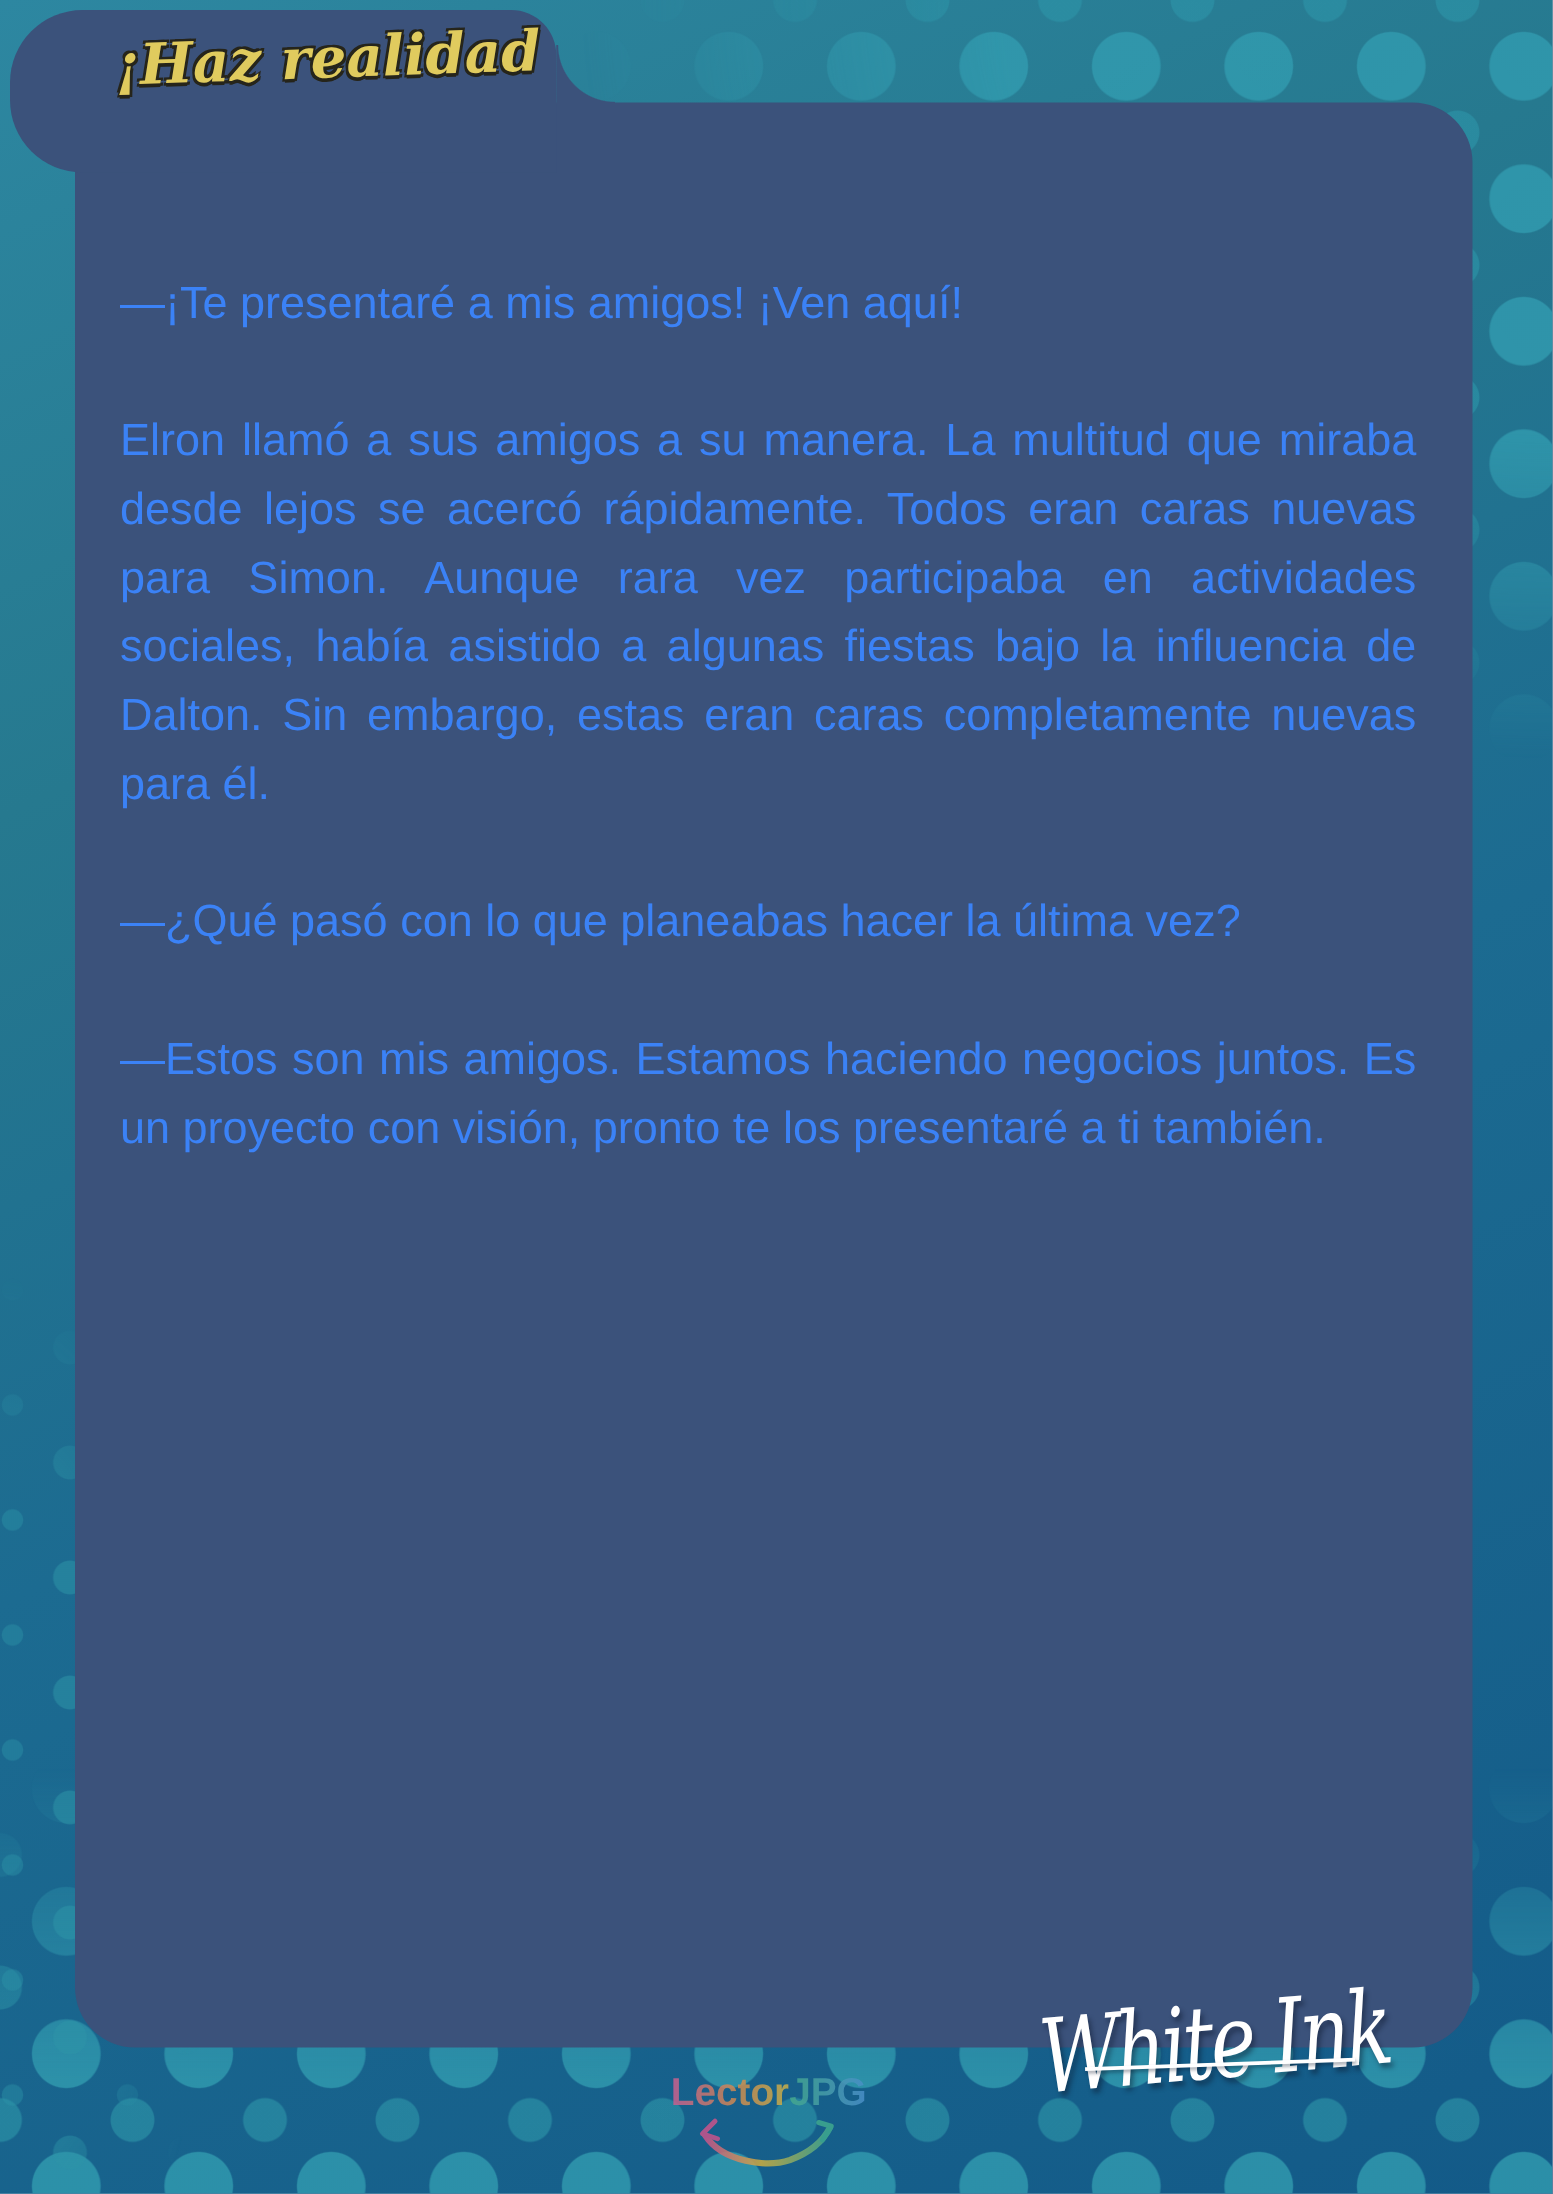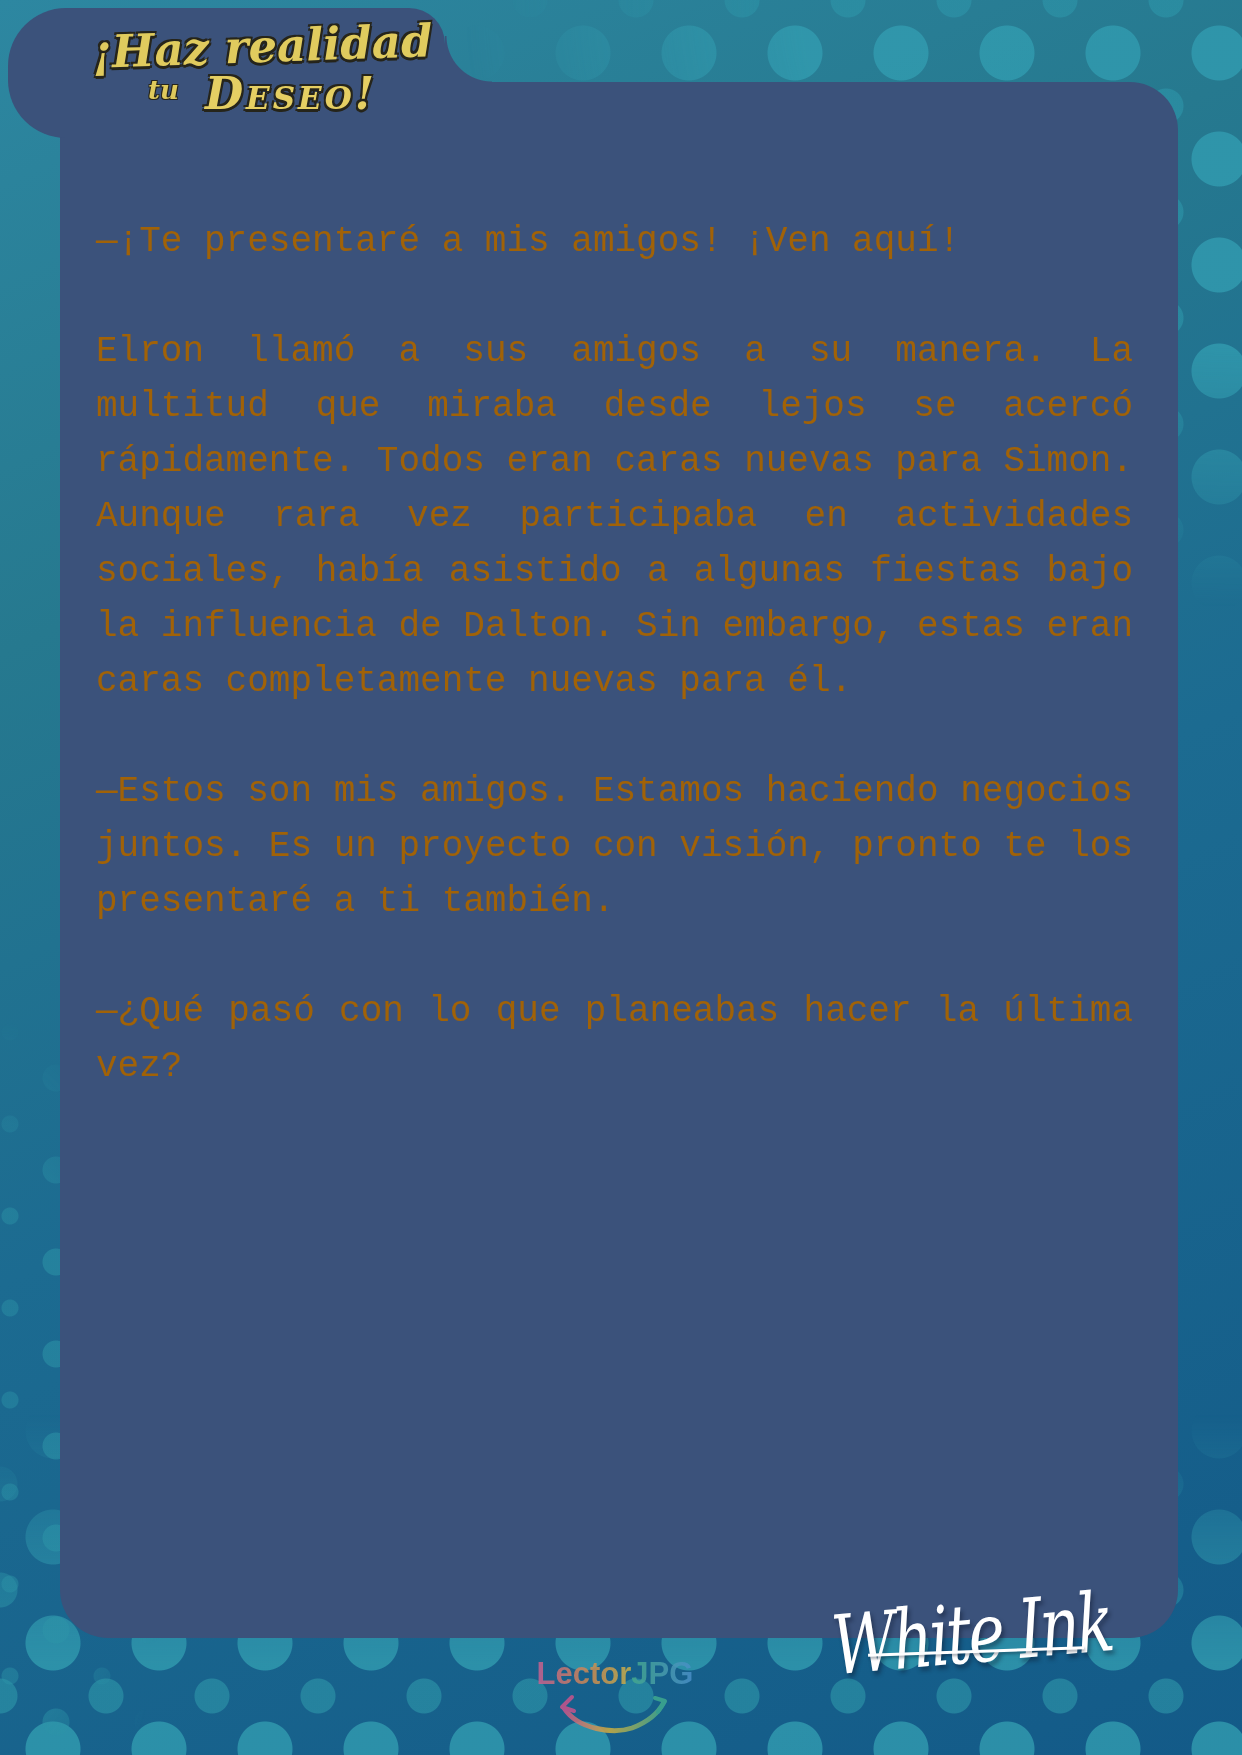--- a/index.html
+++ b/index.html
@@ -67,22 +67,22 @@
     font-variant:small-caps;letter-spacing:3px;margin-left:26px;
     font-size:44px;color:#e5cf63;
     text-shadow:2px 2px 0 #26251b,-2px 2px 0 #26251b,2px -2px 0 #26251b,-2px -2px 0 #26251b,0 3px 0 #26251b;
   }
   
   .content{
     position:absolute;left:96px;top:214px;width:1037px;z-index:4;
   }
   .content p{
     margin:0 0 55px 0;
-    font-family:Liberation Mono, monospace;
-    font-size:36px;line-height:55px;color:#a16207;
+    font-family:Liberation Sans, sans-serif;
+    font-size:36px;line-height:55px;color:#3b82f6;
     text-align:justify;
   }
   
   .lector-wrap{
     position:absolute;left:0;right:12px;top:1656px;text-align:center;z-index:1;opacity:.85;
   }
   .lector-brand{
     font-family:"Liberation Sans",sans-serif;font-weight:bold;font-size:31px;letter-spacing:0;
   }
   .lector-part1{
@@ -112,31 +112,28 @@
 <body>
 
 <div class="dots dots-top"></div>
 <div class="dots dots-bottom"></div>
 <div class="dots-left dots"></div>
 
 <div class="card"></div>
 
 <div class="logo-tab">
   <div class="logo-line1">¡Haz realidad</div>
-  <div class="logo-line2">
-    <span class="logo-tu">tu</span><span class="logo-deseo">Deseo!</span>
-  </div>
 </div>
 <div class="tab-fillet"></div>
 
 <div class="content">
   <p>—¡Te presentaré a mis amigos! ¡Ven aquí!</p>
   <p>Elron llamó a sus amigos a su manera. La multitud que miraba desde lejos se acercó rápidamente. Todos eran caras nuevas para Simon. Aunque rara vez participaba en actividades sociales, había asistido a algunas fiestas bajo la influencia de Dalton. Sin embargo, estas eran caras completamente nuevas para él.</p>
+  <p>—¿Qué pasó con lo que planeabas hacer la última vez?</p>
   <p>—Estos son mis amigos. Estamos haciendo negocios juntos. Es un proyecto con visión, pronto te los presentaré a ti también.</p>
-  <p>—¿Qué pasó con lo que planeabas hacer la última vez?</p>
 </div>
 
 <div class="lector-wrap">
   <span class="lector-brand"><span class="lector-part1">Lector</span><span class="lector-part2">JPG</span></span>
   <svg class="lector-smile" width="126" height="42" viewBox="0 0 126 42">
     <defs>
       <linearGradient id="smileGrad" x1="0" y1="0" x2="1" y2="0">
         <stop offset="0" stop-color="#c9548c"></stop>
         <stop offset="0.45" stop-color="#cfae3f"></stop>
         <stop offset="1" stop-color="#3fa98f"></stop>

